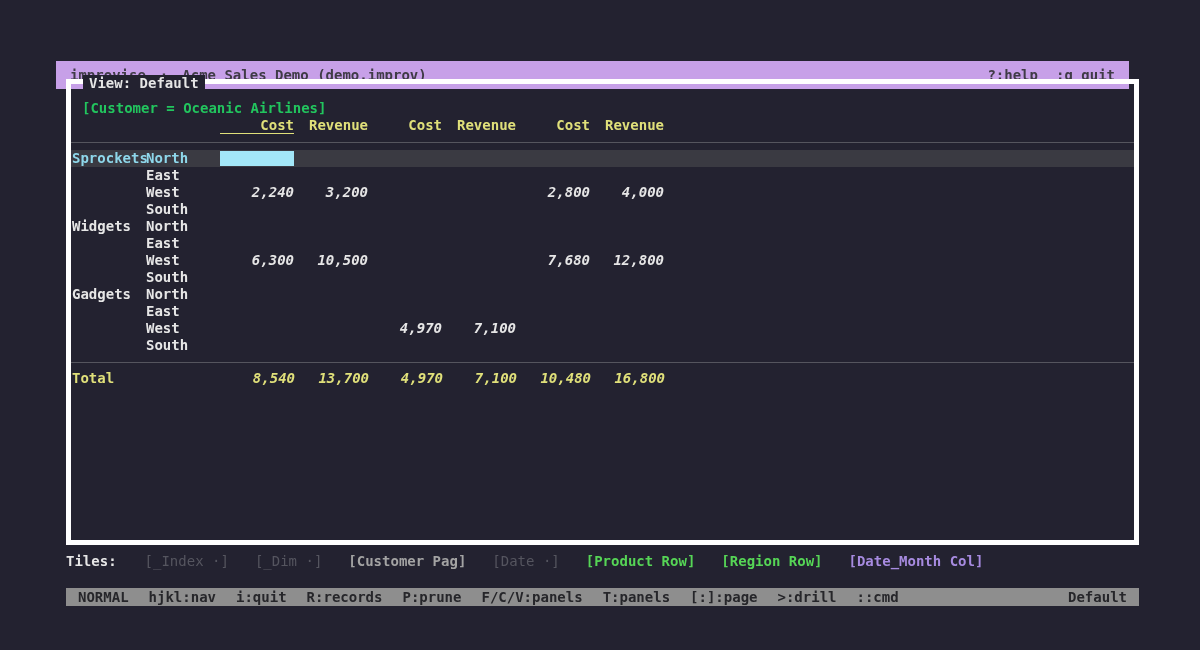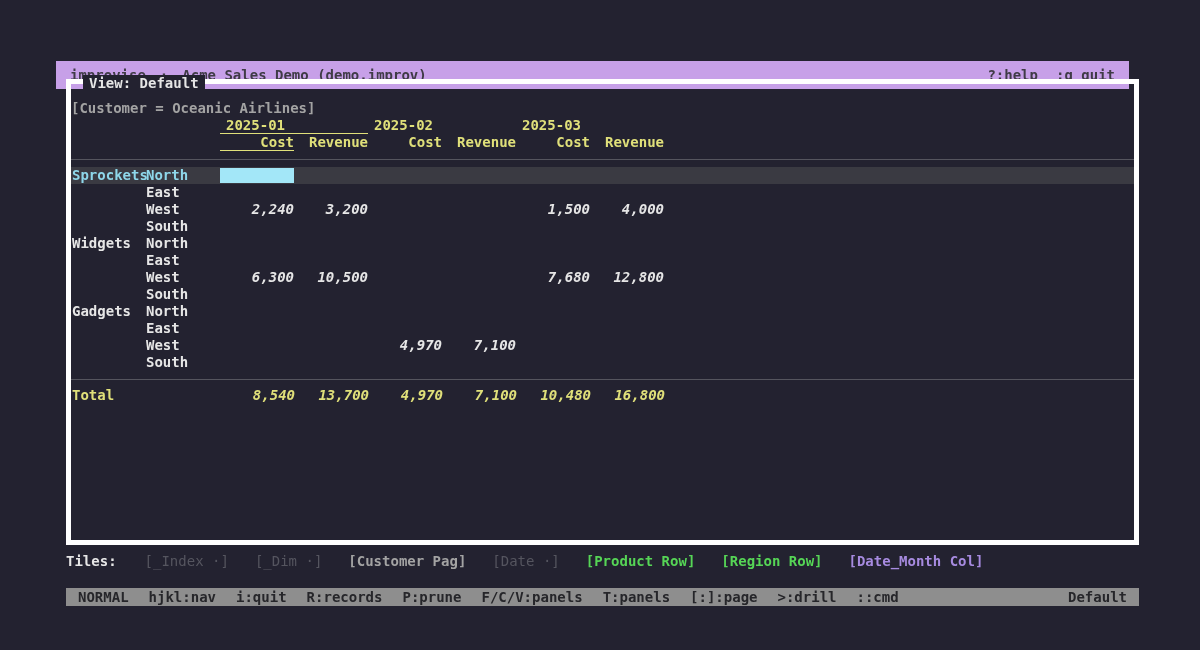--- a/index.html
+++ b/index.html
@@ -19,21 +19,21 @@
   .topbar .hint{margin-left:18px;}
   
   .panel{
     position:absolute;left:66px;top:79px;width:1073px;height:466px;box-sizing:border-box;
     border:5px solid #ffffff;padding:16px 0 0 0;
   }
   .panel-title{
     position:absolute;top:-9px;left:12px;background:#232230;padding:0 6px;color:#e6e6e6;
     line-height:16px;
   }
-  .filter-line{height:17px;line-height:17px;color:#a3a3a3;}
+  .filter-line{margin-left:11px;height:17px;line-height:17px;color:#22c55e;}
   .trow{display:flex;height:17px;line-height:17px;}
   .spacer{width:149px;flex:none;}
   .mgroup{width:148px;flex:none;box-sizing:border-box;padding-left:6px;color:#e0e07a;}
   .mgroup.sel{border-bottom:1px solid #e0e07a;}
   .col-val{width:74px;flex:none;text-align:right;box-sizing:border-box;}
   .mh{color:#e0e07a;}
   .mh.sel{border-bottom:1px solid #e0e07a;}
   .sep{border-top:1px solid #55555e;margin:8px 0 7px 0;height:0;}
   .col-product{width:75px;flex:none;padding-left:1px;box-sizing:border-box;}
   .col-region{width:74px;flex:none;}
@@ -74,26 +74,20 @@
     <span class="dot">·</span>
     <span>Acme Sales Demo (demo.improv)</span>
     <span class="spring"></span>
     <span class="hint">?:help</span>
     <span class="hint">:q quit</span>
   </div>
 
   <div class="panel">
     <span class="panel-title">View: Default</span>
     <div class="filter-line">[Customer = Oceanic Airlines]</div>
-    <div class="trow" id="monthsRow">
-        <span class="spacer"></span>
-        <span class="mgroup sel">2025-01</span>
-        <span class="mgroup">2025-02</span>
-        <span class="mgroup">2025-03</span>
-      </div>
     <div class="trow" id="measuresRow">
         <span class="spacer"></span>
         <span class="col-val mh sel">Cost</span>
         <span class="col-val mh">Revenue</span>
         <span class="col-val mh">Cost</span>
         <span class="col-val mh">Revenue</span>
         <span class="col-val mh">Cost</span>
         <span class="col-val mh">Revenue</span>
       </div>
     <div class="sep"></div>
@@ -118,21 +112,21 @@
           <span class="col-val vcell"></span>
           <span class="col-val vcell"></span>
         </div>
         <div class="trow row">
           <span class="col-product"></span>
           <span class="col-region">West</span>
           <span class="col-val vcell">2,240</span>
           <span class="col-val vcell">3,200</span>
           <span class="col-val vcell"></span>
           <span class="col-val vcell"></span>
-          <span class="col-val vcell">1,500</span>
+          <span class="col-val vcell">2,800</span>
           <span class="col-val vcell">4,000</span>
         </div>
         <div class="trow row">
           <span class="col-product"></span>
           <span class="col-region">South</span>
           <span class="col-val vcell"></span>
           <span class="col-val vcell"></span>
           <span class="col-val vcell"></span>
           <span class="col-val vcell"></span>
           <span class="col-val vcell"></span>

